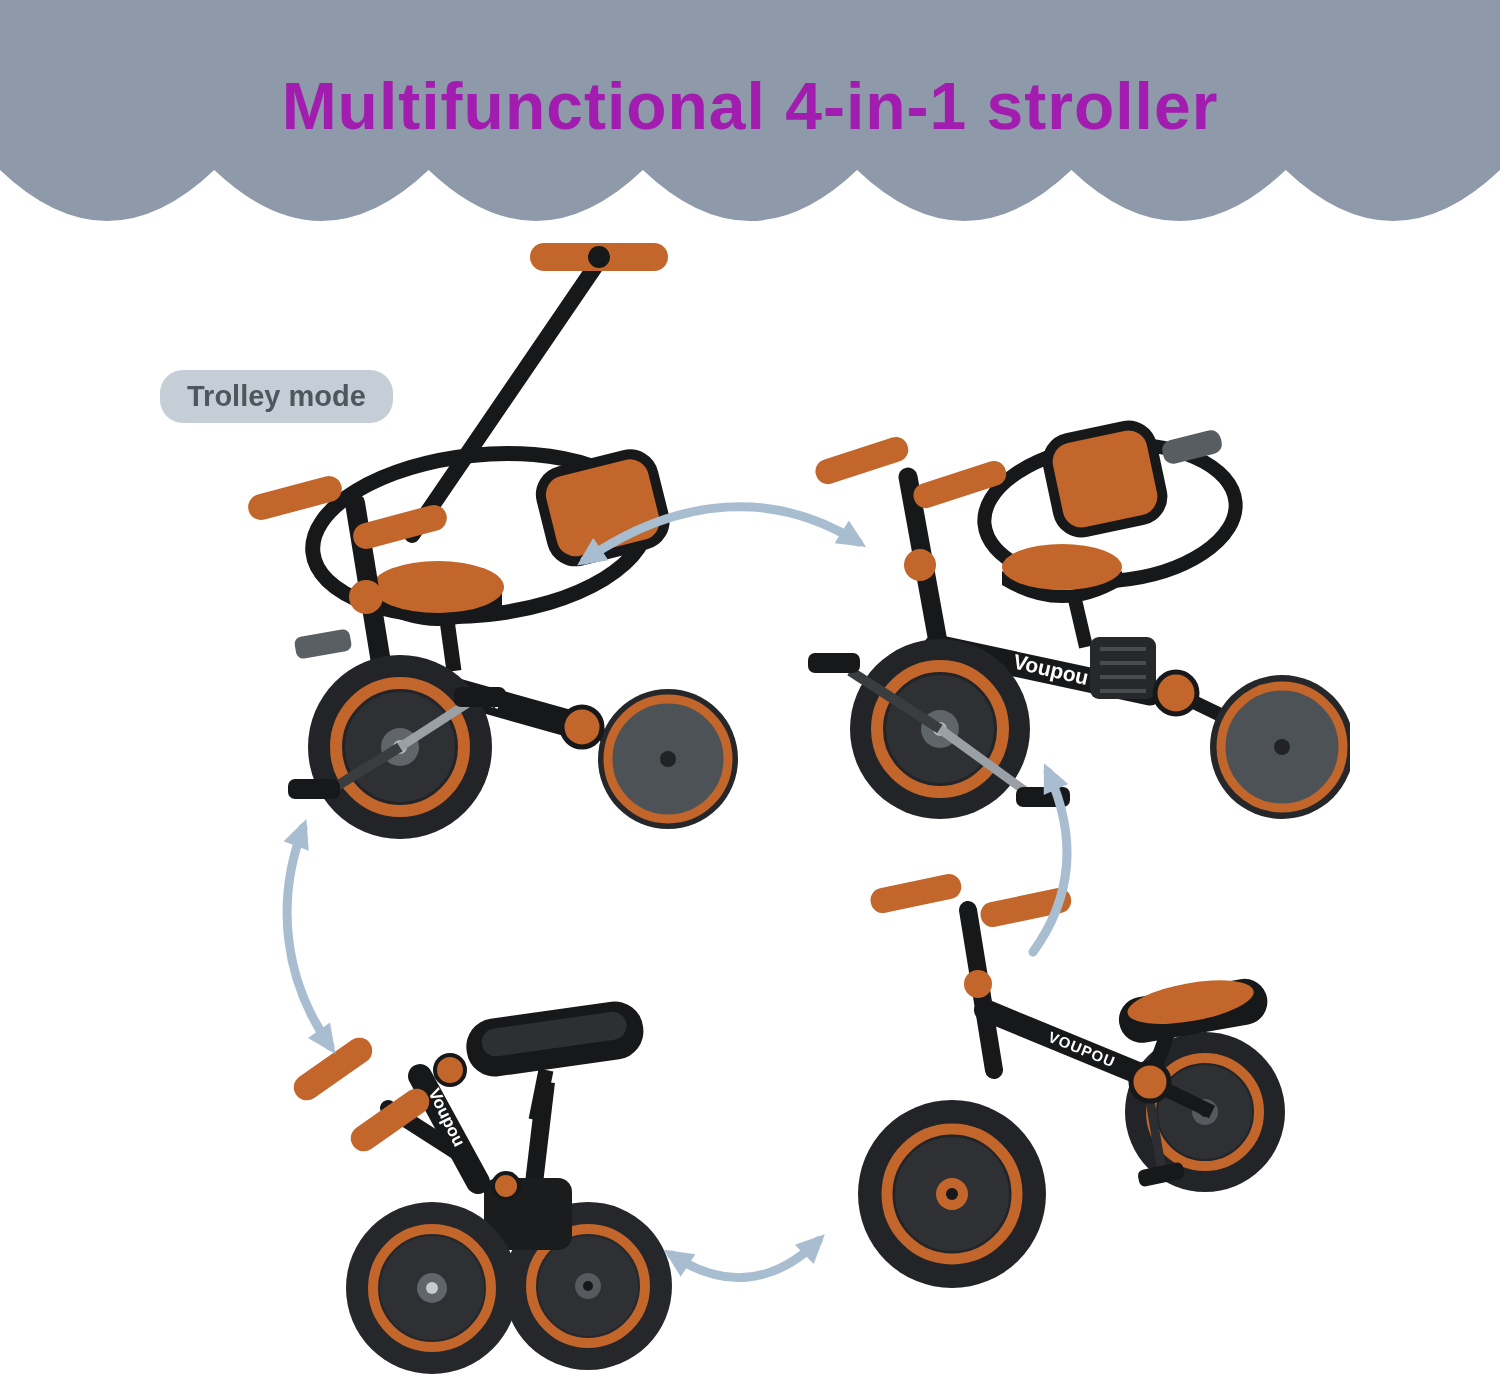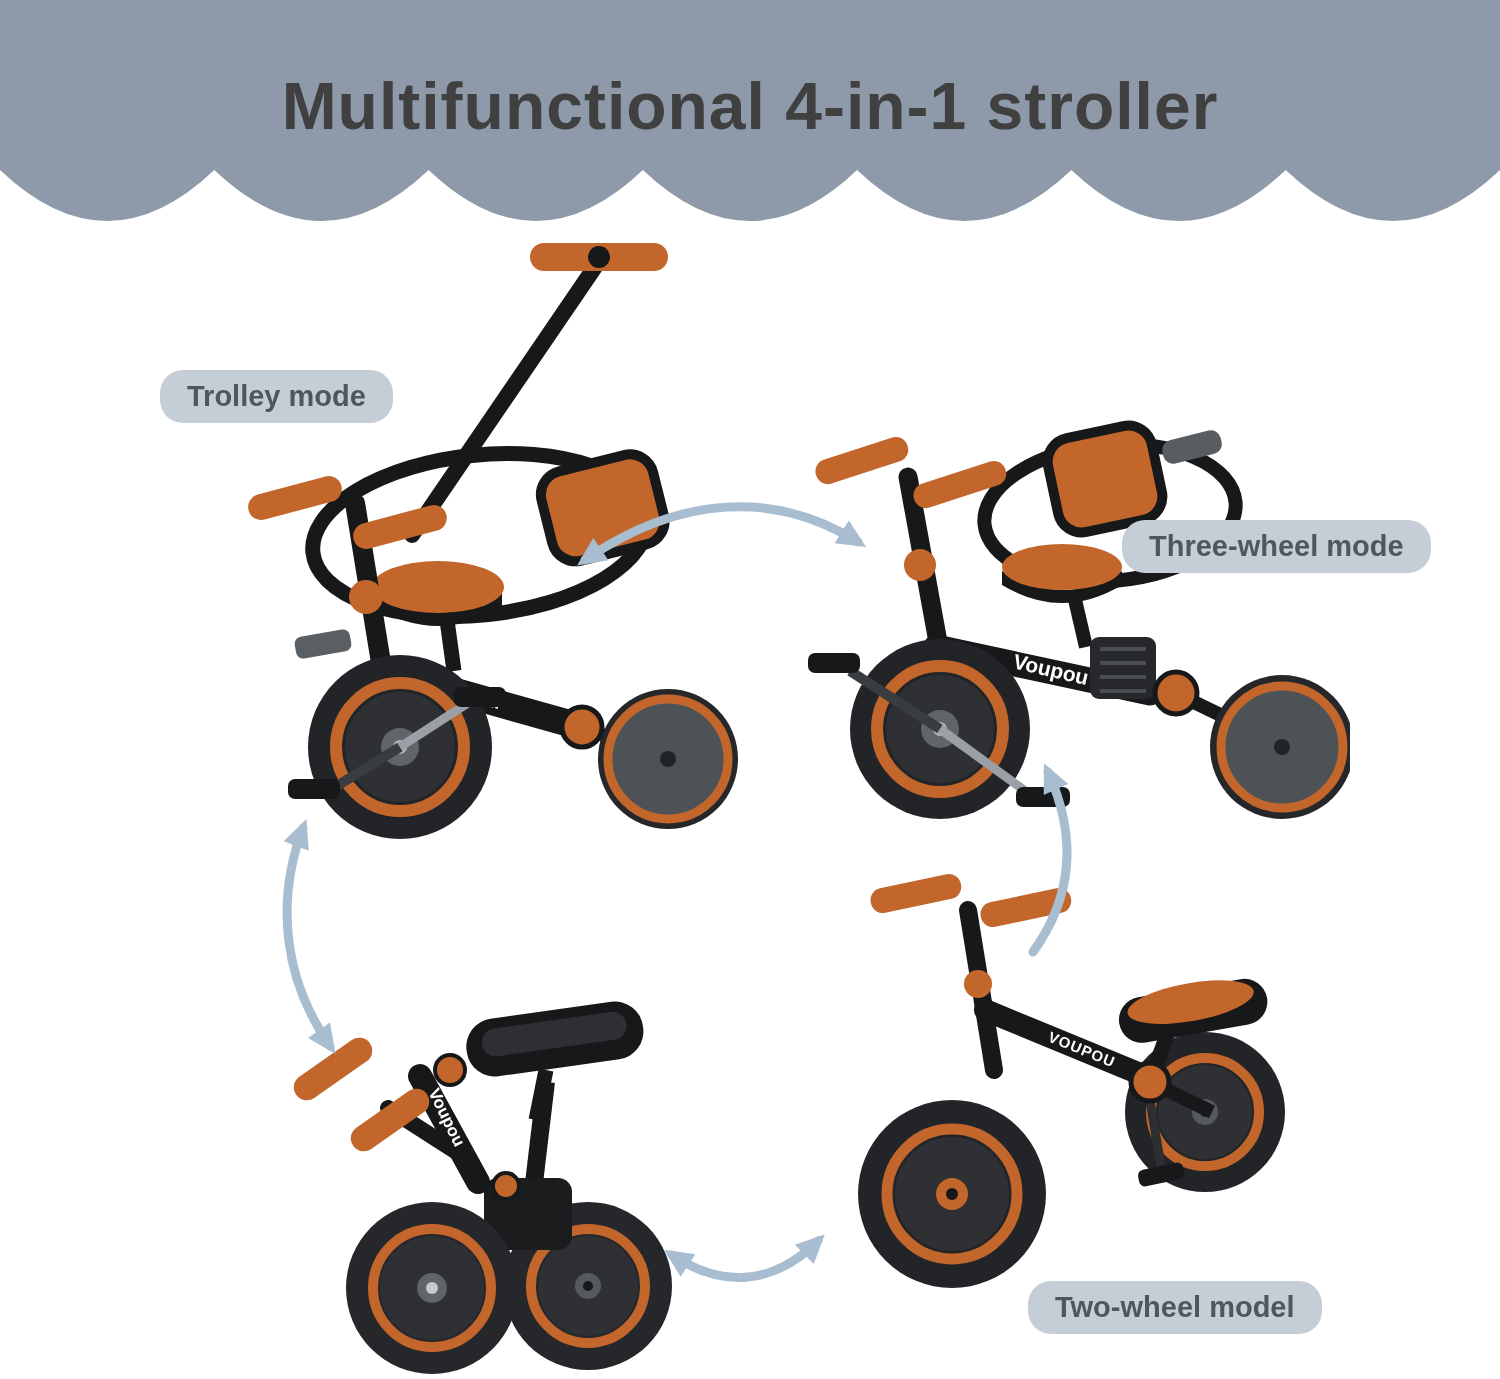--- a/index.html
+++ b/index.html
@@ -2,21 +2,21 @@
 <html><head>
 <meta charset="utf-8">
 <style>
   * { margin:0; padding:0; box-sizing:border-box; }
   html,body { background:#ffffff; }
   body { font-family:"Liberation Sans", sans-serif; }
   .canvas { position:relative; width:1500px; height:1379px; background:#ffffff; overflow:hidden; }
   .banner-svg { position:absolute; top:0; left:0; display:block; }
   .page-title {
     position:absolute; top:68px; left:0; width:100%;
-    text-align:center; font-size:66px; font-weight:bold; color:#404040;
+    text-align:center; font-size:66px; font-weight:bold; color:#a21caf;
     letter-spacing:1px; white-space:nowrap;
   }
   .figure { position:absolute; }
   .figure svg { display:block; }
   .pill {
     position:absolute; background:#c5ced7; color:#4f565e;
     font-weight:bold; font-size:29px; line-height:1.15;
     padding:10px 27px; border-radius:23px; white-space:nowrap;
   }
   .arrows { position:absolute; left:0; top:0; pointer-events:none; }
@@ -238,16 +238,14 @@
         <path d="M0.5,0.8 L9.5,5 L0.5,9.2 Z" fill="#a9bdd1"></path>
       </marker>
     </defs>
     <path d="M585,560 C680,495 775,490 858,542" fill="none" stroke="#a9bdd1" stroke-width="9" stroke-linecap="round" marker-start="url(#ah)" marker-end="url(#ah)"></path>
     <path d="M1033,952 C1072,898 1078,838 1048,772" fill="none" stroke="#a9bdd1" stroke-width="9" stroke-linecap="round" marker-end="url(#ah)"></path>
     <path d="M672,1255 C722,1288 772,1286 818,1241" fill="none" stroke="#a9bdd1" stroke-width="9" stroke-linecap="round" marker-start="url(#ah)" marker-end="url(#ah)"></path>
     <path d="M303,828 C275,902 284,980 330,1046" fill="none" stroke="#a9bdd1" stroke-width="9" stroke-linecap="round" marker-start="url(#ah)" marker-end="url(#ah)"></path>
   </svg>
 
   <div class="pill" style="left:160px; top:370px">Trolley mode</div>
-  <div class="pill" style="left:1122px; top:520px">Three-wheel mode</div>
-  <div class="pill" style="left:1028px; top:1281px">Two-wheel model</div>
 
 </div>
 
 </body></html>

